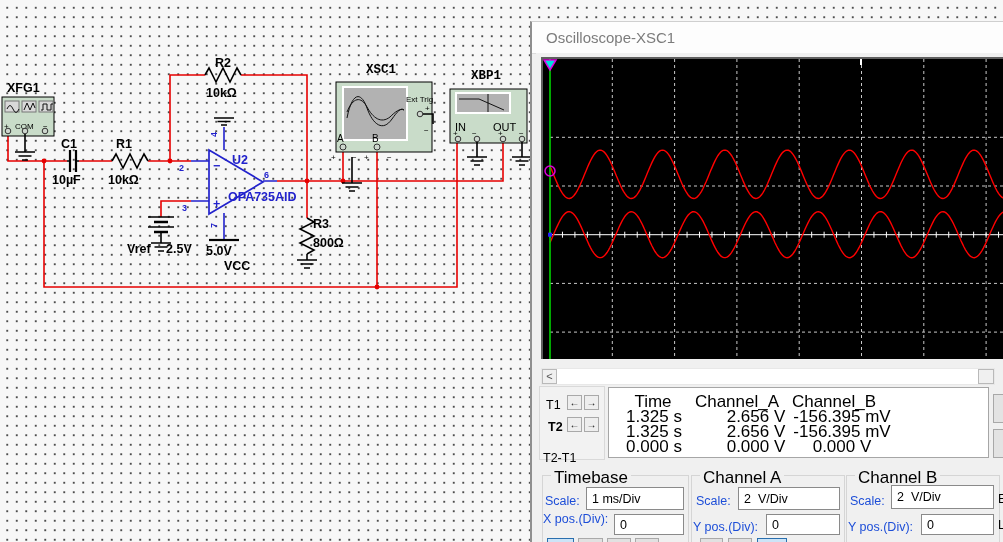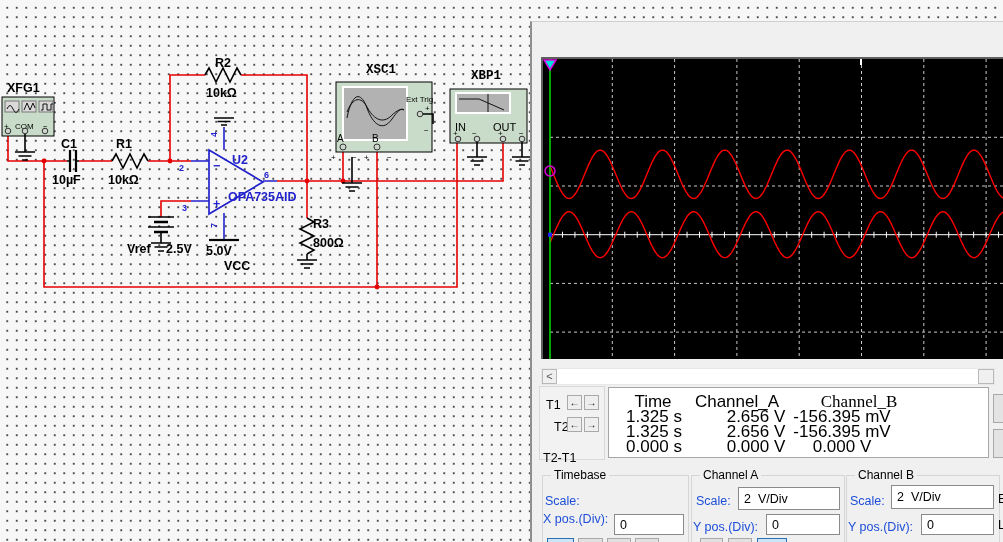--- a/index.html
+++ b/index.html
@@ -38,21 +38,21 @@
   
   .panel{position:absolute;background:#f2f2f2;border:1px solid #d9d9d9;}
   .tlabel{position:absolute;font-size:12.5px;color:#000;}
   .arrbtn{position:absolute;width:15px;height:15px;background:#eee;border:1px solid #a9a9a9;
     box-sizing:border-box;font-size:10px;line-height:13px;text-align:center;color:#111;cursor:pointer;}
   #ctable{position:absolute;left:76px;top:1px;width:381px;height:71px;background:#fff;border:1px solid #a6a6a6;box-sizing:border-box;}
   .ccell{position:absolute;font-size:17px;color:#000;transform:translateX(-50%);white-space:nowrap;}
   .cutbtn{position:absolute;left:461px;width:14px;height:27px;background:#e3e3e3;border:1px solid #a8a8a8;}
   
   .group{position:absolute;border:1px solid #d5d5d5;background:transparent;}
-  .gtitle{position:absolute;top:-8px;left:8px;background:#f0f0f0;padding:0 3px;font-size:12px;color:#000;white-space:nowrap;}
+  .gtitle{position:absolute;top:-8px;left:8px;background:#f0f0f0;padding:0 3px;font-size:17px;color:#000;white-space:nowrap;}
   .flabel{position:absolute;font-size:12.5px;color:#1d4ed8;white-space:nowrap;}
   .fin{position:absolute;border:1px solid #8a8a8a;background:#fff;font-size:12.5px;
     font-family:"Liberation Sans",sans-serif;padding:0 0 0 5px;box-sizing:border-box;}
   .sliver{position:absolute;height:5px;background:#e1e1e1;border:1px solid #a9a9a9;box-sizing:border-box;}
   .sliver.on{background:#cce4f7;border-color:#2a6fae;}
   .partial{position:absolute;font-size:12.5px;color:#000;}
 </style>
 </head>
 <body>
 
@@ -213,20 +213,23 @@
       <circle class="term" cx="522" cy="139" r="2.8"></circle>
       <path class="blk" d="M477,142 V157 M522,142 V157"></path>
       <g>
         <path class="blk" d="M467,157 H487 M470.5,161 H483.5 M474,165 H480"></path>
         <path class="blk" d="M512,157 H532 M515.5,161 H528.5 M519,165 H525"></path>
       </g>
     </g>
   </svg>
 
   <div id="osc" class="abs">
+    <div id="titlebar">
+      <div id="titletext">Oscilloscope-XSC1</div>
+    </div>
 
     <div id="bezel">
       <div id="screen">
         <svg id="scope" width="464" height="300">
             <line x1="69.3" y1="0" x2="69.3" y2="300" stroke="#c8c8c8" stroke-width="1" stroke-dasharray="3 3"></line>
             <line x1="131.6" y1="0" x2="131.6" y2="300" stroke="#c8c8c8" stroke-width="1" stroke-dasharray="3 3"></line>
             <line x1="193.89999999999998" y1="0" x2="193.89999999999998" y2="300" stroke="#c8c8c8" stroke-width="1" stroke-dasharray="3 3"></line>
             <line x1="256.2" y1="0" x2="256.2" y2="300" stroke="#c8c8c8" stroke-width="1" stroke-dasharray="3 3"></line>
             <line x1="318.5" y1="0" x2="318.5" y2="300" stroke="#c8c8c8" stroke-width="1" stroke-dasharray="3 3"></line>
             <line x1="380.8" y1="0" x2="380.8" y2="300" stroke="#c8c8c8" stroke-width="1" stroke-dasharray="3 3"></line>
@@ -288,50 +291,51 @@
       <div class="sbtn" style="left:0;">
         <span>&lt;</span>
       </div>
       <div class="sbtn" style="left:436px;width:16px;"></div>
     </div>
 
     <div class="panel" style="left:7px;top:364px;width:64px;height:72px;">
       <div class="tlabel" style="left:6px;top:11px;">T1</div>
       <div class="arrbtn" style="left:27px;top:8px;"><span>←</span></div>
       <div class="arrbtn" style="left:44px;top:8px;"><span>→</span></div>
-      <div class="tlabel" style="left:14px;top:33px;">T2</div>
+      <div class="tlabel" style="left:8px;top:33px;font-weight:bold;">T2</div>
       <div class="arrbtn" style="left:27px;top:30px;"><span>←</span></div>
       <div class="arrbtn" style="left:44px;top:30px;"><span>→</span></div>
       <div class="tlabel" style="left:3px;top:64px;">T2-T1</div>
     </div>
 
     <div id="ctable" style="top:365px;">
       <span class="ccell" style="left:44px;top:4px;">Time</span>
       <span class="ccell" style="left:128px;top:4px;">Channel_A</span>
-      <span class="ccell" style="left:250px;top:4px;font-family:Liberation Serif, serif;">Channel_B</span>
+      <span class="ccell" style="left:225px;top:4px;">Channel_B</span>
 
       <span class="ccell" style="left:45px;top:19px;">1.325 s</span>
       <span class="ccell" style="left:147px;top:19px;">2.656 V</span>
       <span class="ccell" style="left:233px;top:19px;">-156.395 mV</span>
 
       <span class="ccell" style="left:45px;top:34px;">1.325 s</span>
       <span class="ccell" style="left:147px;top:34px;">2.656 V</span>
       <span class="ccell" style="left:233px;top:34px;">-156.395 mV</span>
 
       <span class="ccell" style="left:45px;top:49px;">0.000 s</span>
       <span class="ccell" style="left:147px;top:49px;">0.000 V</span>
       <span class="ccell" style="left:233px;top:49px;">0.000 V</span>
     </div>
 
     <div class="cutbtn" style="top:372px;"></div>
     <div class="cutbtn" style="top:407px;"></div>
 
     <div class="group" style="left:10px;top:453px;width:145px;height:68px;">
       <div class="gtitle">Timebase</div>
       <div class="flabel" style="left:2px;top:18px;">Scale:</div>
+      <input class="fin" style="left: 43px; top: 11px; width: 98px; height: 23px;" value="1 ms/Div">
       <div class="flabel" style="left:0px;top:36px;">X pos.(Div):</div>
       <input class="fin" style="left: 71px; top: 38px; width: 70px; height: 21px;" value="0">
     </div>
     <div class="sliver on" style="left:15px;top:516px;width:27px;"></div>
     <div class="sliver" style="left:46px;top:516px;width:25px;"></div>
     <div class="sliver" style="left:75px;top:516px;width:24px;"></div>
     <div class="sliver" style="left:103px;top:516px;width:24px;"></div>
 
     <div class="group" style="left:159px;top:453px;width:152px;height:68px;">
       <div class="gtitle">Channel A</div>

